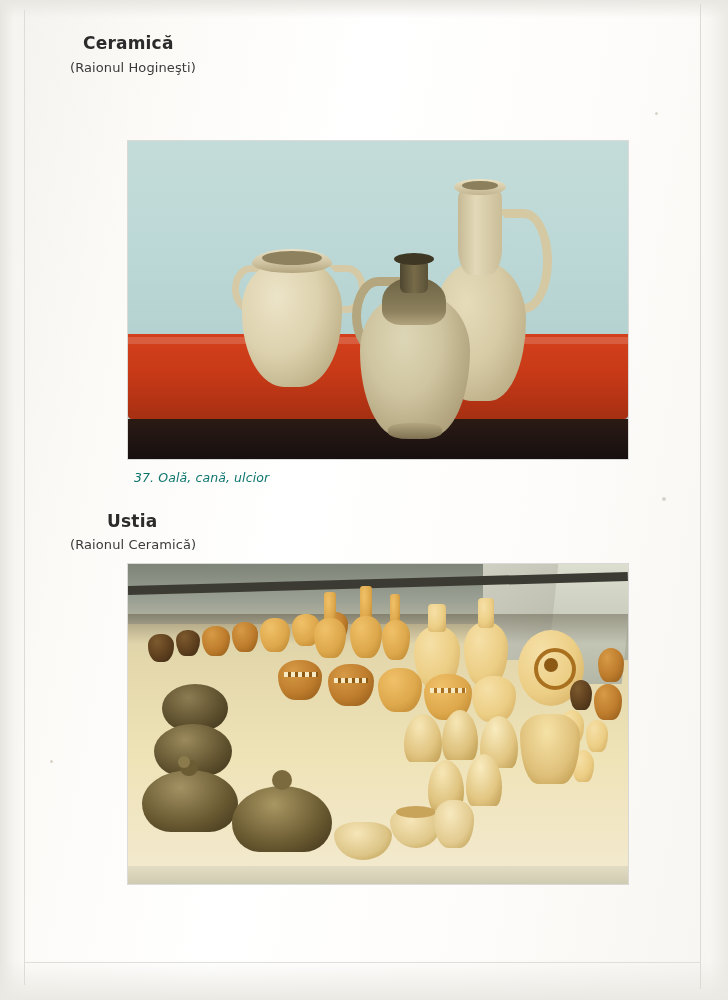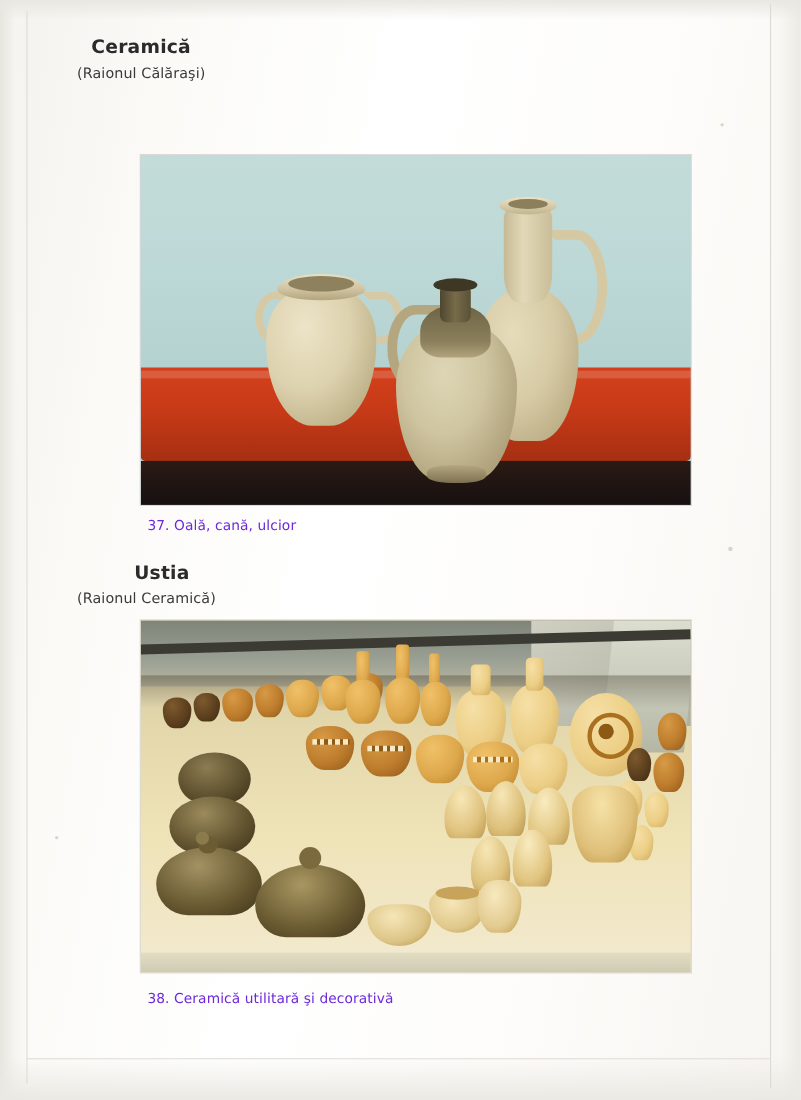--- a/index.html
+++ b/index.html
@@ -88,22 +88,23 @@
     position: absolute;
     font-family: "DejaVu Sans", sans-serif;
     font-size: 13px;
     color: #3a3a3a;
     letter-spacing: 0.1px;
   }
   .caption {
     position: absolute;
     font-family: "DejaVu Sans", sans-serif;
     font-size: 12.5px;
-    color: #6d28d9;
+    color: #0f766e;
     letter-spacing: 0.1px;
+    font-style: italic;
   }
 
   .photo {
     position: absolute;
     overflow: hidden;
     box-shadow: 0 0 0 1px rgba(120,120,120,0.25);
   }
 
   
   #photo-pottery-stilllife {
@@ -366,21 +367,21 @@
   <div class="edge-line-bottom"></div>
 
   <div class="speck" style="left:655px; top:112px; width:3px; height:3px;"></div>
   <div class="speck" style="left:662px; top:497px; width:4px; height:4px;"></div>
   <div class="speck" style="left:50px; top:760px; width:3px; height:3px;"></div>
 </div>
 
 <div class="content">
 
   <div class="section-title" style="left:83px; top:33px;">Ceramică</div>
-  <div class="section-sub" style="left:70px; top:60px;">(Raionul Călăraşi)</div>
+  <div class="section-sub" style="left:70px; top:60px;">(Raionul Hogineşti)</div>
 
   <div class="photo" id="photo-pottery-stilllife">
     <div class="p1-wall"></div>
     <div class="p1-cloth"></div>
     <div class="p1-cloth-fold"></div>
     <div class="p1-floor"></div>
 
     <div class="p1-jug">
       <div class="p1-jug-handle"></div>
       <div class="p1-jug-body"></div>
@@ -402,21 +403,21 @@
       <div class="p1-cjug-body"></div>
       <div class="p1-cjug-shoulder"></div>
       <div class="p1-cjug-neck"></div>
       <div class="p1-cjug-rim"></div>
       <div class="p1-cjug-base"></div>
     </div>
   </div>
 
   <div class="caption" style="left:134px; top:470px;">37. Oală, cană, ulcior</div>
 
-  <div class="section-title" style="left:107px; top:511px;margin-left:15px;">Ustia</div>
+  <div class="section-title" style="left:107px; top:511px;">Ustia</div>
   <div class="section-sub" style="left:70px; top:537px;">(Raionul Ceramică)</div>
 
   <div class="photo" id="photo-ceramics-display">
     <div class="p2-floor"></div>
     <div class="p2-back-wall"></div>
     <div class="p2-wall-panel"></div>
     <div class="p2-wall-panel2"></div>
     <div class="p2-beam"></div>
     <div class="p2-shadowband"></div>
     <div class="p2-bottom-strip"></div>
@@ -481,15 +482,14 @@
     <div style="position:absolute; left:104px; top:222px; width:100px; height:66px; background:radial-gradient(ellipse at 42% 28%,#a99762,#6a5a31 60%,#3f341b); border-radius:50% 50% 28% 28% / 56% 56% 44% 44%;"></div>
     <div style="position:absolute; left:144px; top:206px; width:20px; height:20px; background:#7a6a3d; border-radius:50%;"></div>
 
     <div style="position:absolute; left:206px; top:258px; width:58px; height:38px; background:radial-gradient(ellipse at 40% 30%,#f6e6b8,#dcc486 60%,#b2903f); border-radius:40% 40% 50% 50% / 34% 34% 66% 66%;"></div>
     <div style="position:absolute; left:262px; top:244px; width:52px; height:40px; background:radial-gradient(ellipse at 40% 30%,#f6e6b8,#e0c88b 60%,#b59340); border-radius:40% 40% 50% 50% / 34% 34% 66% 66%;"></div>
     <div style="position:absolute; left:268px; top:242px; width:40px; height:12px; background:#c8a35a; border-radius:50%;"></div>
 
     <div style="position:absolute; left:306px; top:236px; width:40px; height:48px; background:radial-gradient(ellipse at 40% 28%,#f7e9bf,#e3cb90 60%,#b7974a); border-radius:44% 44% 36% 36% / 40% 40% 60% 60%;"></div>
   </div>
 
-  <div class="caption" style="left:134px; top:900px;">38. Ceramică utilitară şi decorativă</div>
 
 </div>
 
 </body></html>

